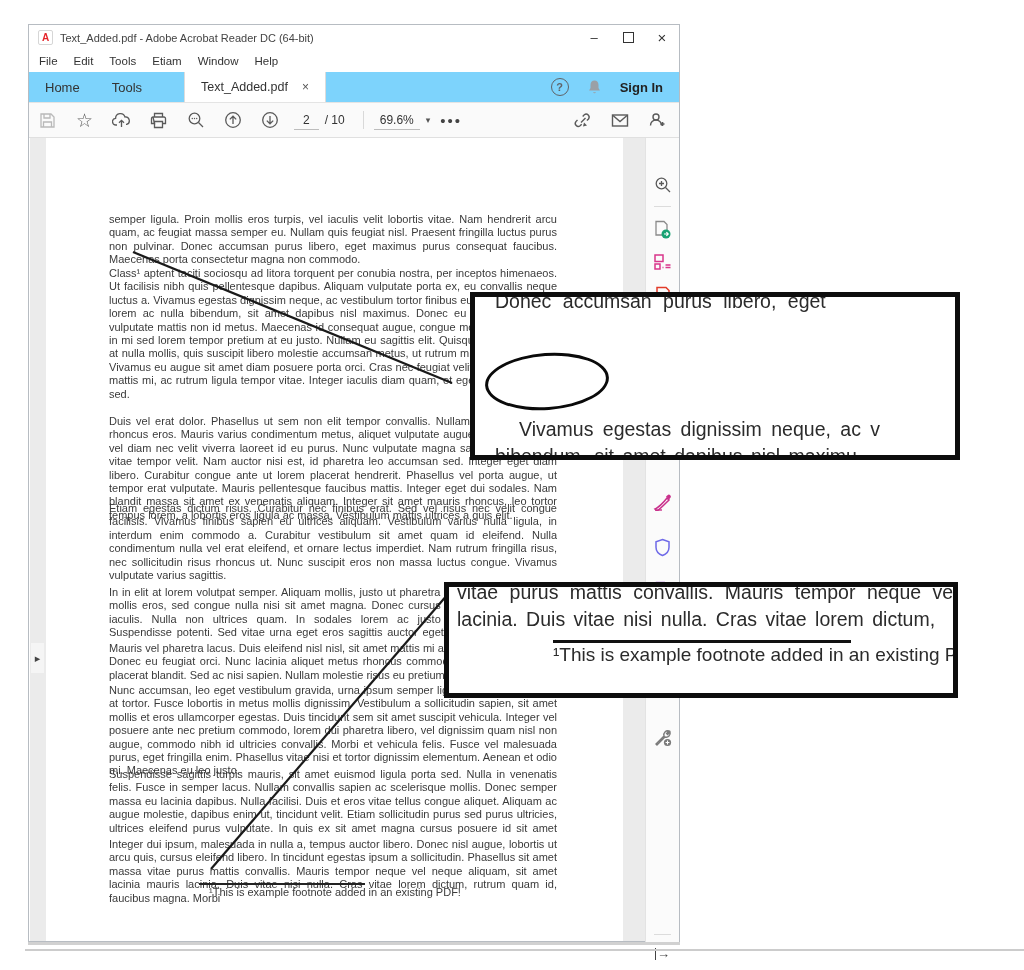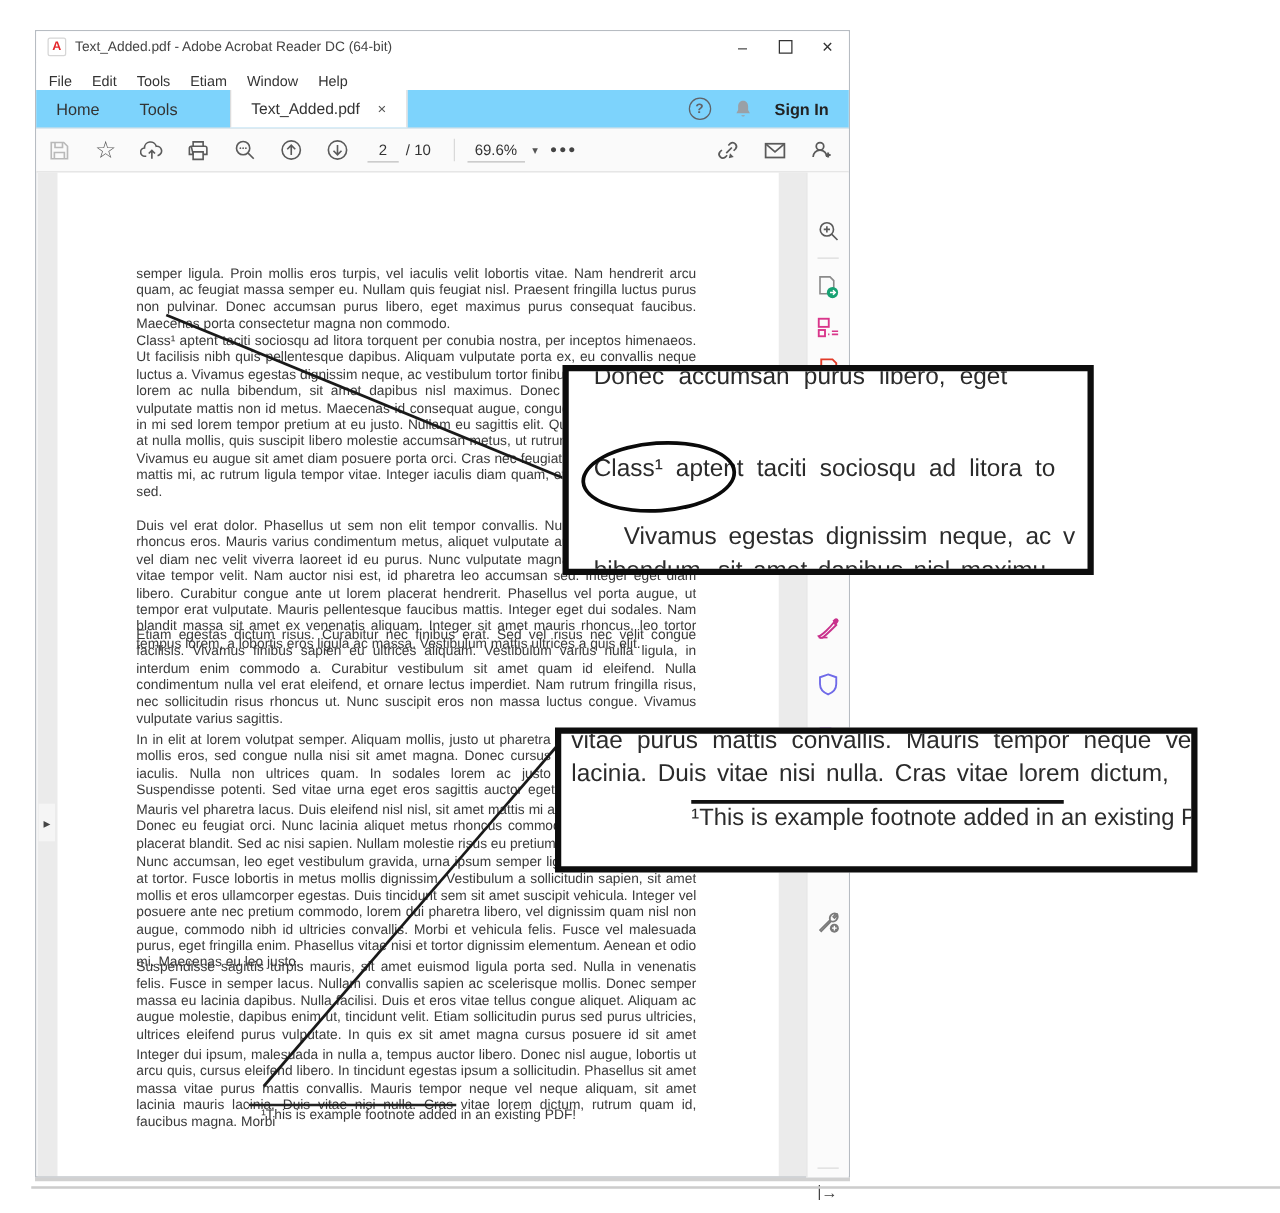--- a/index.html
+++ b/index.html
@@ -16,21 +16,21 @@
            display:flex;align-items:center;justify-content:center;}
   .appicon span{color:#e5252a;font-size:10px;font-weight:bold;line-height:1;}
   .title-text{font-size:11px;color:#444;margin-left:7px;}
   .wincontrols{margin-left:auto;display:flex;height:100%;}
   .winbtn{width:34px;height:100%;display:flex;align-items:center;justify-content:center;
           font-size:13px;color:#333;cursor:default;}
   .winbtn .maxbox{width:9px;height:9px;border:1px solid #333;}
 
   
   .menubar{position:absolute;left:0;top:25px;width:100%;height:22px;background:#fff;display:flex;
-           align-items:flex-end;font-size:11.5px;color:#333;}
+           align-items:center;font-size:11.5px;color:#333;}
   .menubar span{padding:0 8px;}
   .menubar span:first-child{padding-left:10px;}
 
   
   .tabbar{position:absolute;left:0;top:47px;width:100%;height:30px;background:#7dd3fc;
           border-bottom:1px solid #e4e4e4;display:flex;align-items:stretch;font-size:13px;}
   .tab{display:flex;align-items:center;padding:0 16px;color:#333;}
   .tab.doc{background:#fff;border-left:1px solid #dcdcdc;border-right:1px solid #dcdcdc;margin-left:26px;
            font-size:12.5px;}
   .tab.doc .close{margin-left:14px;font-size:12px;color:#555;}
@@ -72,21 +72,21 @@
   .sideicon{position:absolute;left:0;width:33px;display:flex;justify-content:center;}
   .sdiv{position:absolute;left:8px;width:17px;height:1px;background:#dcdcdc;}
   .expand-glyph{font-size:13px;color:#444;border-left:1.5px solid #444;padding-left:1px;line-height:12px;}
 
   
   .lines-svg{position:absolute;left:0;top:0;width:1024px;height:970px;z-index:6;pointer-events:none;}
 
   
   .callout{position:absolute;background:#fff;border:5px solid #0d0d0d;box-sizing:border-box;z-index:9;
            overflow:hidden;font-family:"Liberation Sans",sans-serif;color:#2b2b2b;}
-  .co1{left:450px;top:292px;width:425px;height:168px;}
+  .co1{left:470px;top:292px;width:490px;height:168px;}
   .co2{left:444px;top:582px;width:514px;height:116px;}
   .coline{position:absolute;left:20px;white-space:nowrap;font-size:19.5px;line-height:27px;}
   .ellipse{position:absolute;left:10px;top:56px;width:118px;height:51px;border:3.5px solid #0a0a0a;
            border-radius:50%;transform:rotate(-4deg);}
   .co2sep{position:absolute;left:104px;top:53px;width:298px;height:2.5px;background:#111;}
   .bottom-edge{position:absolute;left:25px;top:949px;width:999px;height:2px;background:#cccccc;}
 </style>
 </head>
 <body>
 
@@ -291,21 +291,20 @@
   </div>
 </div>
 
 <svg class="lines-svg">
   <line x1="133" y1="252" x2="452" y2="383" stroke="#1a1a1a" stroke-width="2.2"></line>
   <line x1="211" y1="869" x2="448" y2="594" stroke="#1a1a1a" stroke-width="2.2"></line>
 </svg>
 
 <div class="callout co1">
   <div class="coline" style="top:-9px;word-spacing:6px;">Donec  accumsan  purus  libero,  eget</div>
-  <div class="coline" style="top:65px;word-spacing:5px;">Class¹ aptent taciti sociosqu ad litora to</div>
   <div class="coline" style="top:119px;word-spacing:4px;margin-left:24px;">Vivamus egestas dignissim neque, ac v</div>
   <div class="coline" style="top:146px;word-spacing:3px;">bibendum, sit amet dapibus nisl maximu</div>
   <div class="ellipse"></div>
 </div>
 
 <div class="callout co2">
   <div class="coline" style="top:-8px;left:8px;word-spacing:6px;">vitae purus mattis convallis. Mauris tempor neque vel</div>
   <div class="coline" style="top:19px;left:8px;word-spacing:3px;">lacinia. Duis vitae nisi nulla. Cras vitae lorem dictum,</div>
   <div class="co2sep"></div>
   <div class="coline" style="top:54px;left:104px;font-size:19px;">¹This is example footnote added in an existing PDF!</div>

